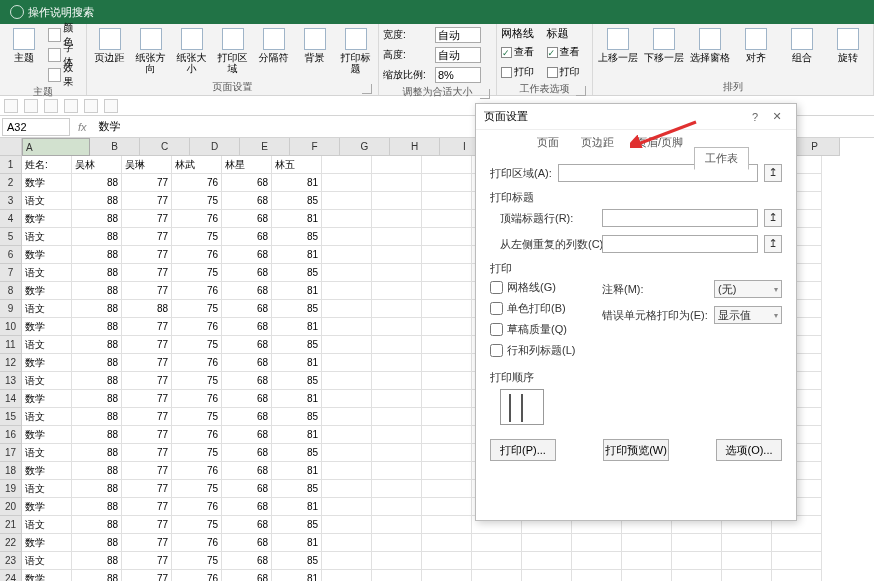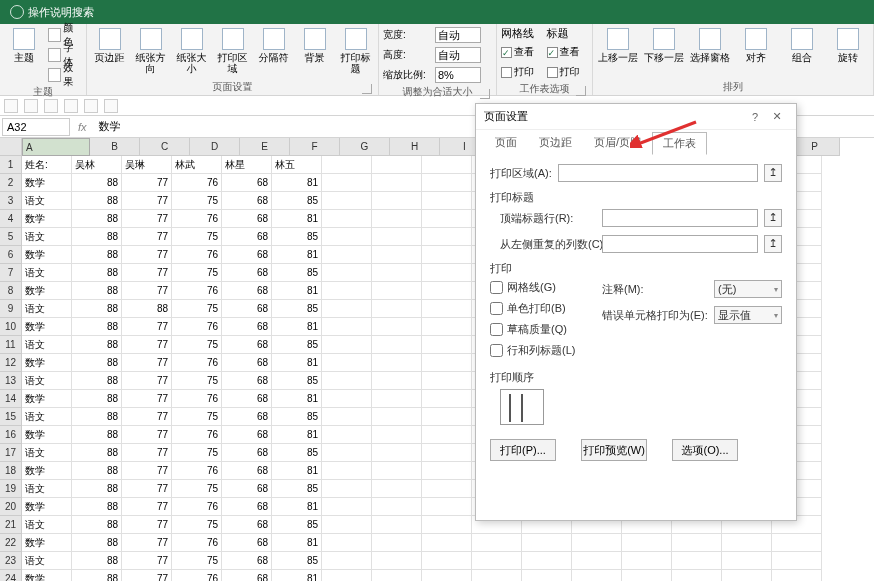--- a/index.html
+++ b/index.html
@@ -48,40 +48,40 @@
 .colh.sel { background: #d2e1cf; }
 .row { display: flex; height: 18px; }
 .cell { width: 50px; border-right: 1px solid #e0e0e0; border-bottom: 1px solid #e0e0e0; font-size: 10px; padding: 0 3px; line-height: 17px; text-align: right; overflow: hidden; white-space: nowrap; }
 .cell.txt { text-align: left; }
 
 
 .dlg { position: absolute; left: 475px; top: 103px; width: 322px; height: 418px; background: #fff; border: 1px solid #bbb; box-shadow: 2px 2px 8px rgba(0,0,0,.2); }
 .dlg .tbar { height: 26px; display: flex; align-items: center; padding: 0 8px; border-bottom: 1px solid #eee; }
 .dlg .tbar .ttl { flex: 1; font-size: 11px; }
 .dlg .tbar .wbtn { width: 22px; text-align: center; color: #666; cursor: pointer; }
-.tabs { display: flex; padding-left: 8px; height: 24px; align-items: flex-end; }
+.tabs { display: flex; padding-left: 8px; height: 24px; align-items: flex-end; margin-left: 42px; }
 .tab { padding: 3px 10px; font-size: 11px; color: #555; border: 1px solid transparent; cursor: pointer; }
-.tab.active { border: 1px solid #bbb; border-bottom-color: #fff; background: #fff; position: relative; top: 1px; }
+.tab.active { border: 1px solid #bbb; border-bottom-color: #fff; background: #fff; position: relative; top: 16px; }
 .dlg .body { padding: 10px 14px; font-size: 11px; color: #333; }
 .frow { display: flex; align-items: center; margin-bottom: 8px; gap: 6px; }
 .flbl { white-space: nowrap; }
 .finput { flex: 1; height: 18px; border: 1px solid #aaa; background: #fff; }
 .refbtn { width: 18px; height: 18px; border: 1px solid #aaa; background: #f6f6f6; text-align: center; line-height: 14px; }
 .sect { margin: 6px 0 4px; }
 .cbx { display: flex; align-items: center; gap: 4px; margin-bottom: 6px; }
 .cbx input, .rdo input { margin: 0; }
 .two { display: flex; gap: 12px; }
 .two .col { flex: 1; }
 .sel { height: 18px; border: 1px solid #aaa; background: #f6f6f6; width: 68px; padding: 0 3px; display: flex; align-items: center; justify-content: space-between; }
 .sel .dd { font-size: 8px; color: #888; }
 .orderimg { width: 44px; height: 36px; border: 1px solid #999; margin-left: 10px; position: relative; background: #fff; }
 .orderimg::before, .orderimg::after { content: ""; position: absolute; background: #555; }
 .orderimg::before { left: 8px; top: 4px; width: 2px; height: 28px; }
 .orderimg::after { left: 20px; top: 4px; width: 2px; height: 28px; }
-.btnrow { display: flex; justify-content: flex-start; gap: 25px; margin-top: 14px; }
+.btnrow { display: flex; justify-content: space-between; gap: 10px; margin-top: 14px; }
 .dbtn { min-width: 66px; height: 22px; border: 1px solid #aaa; background: #f3f3f3; font-size: 11px; cursor: pointer; }
 .dbtn.def { border-color: #3a76c4; }
 
 
 .arrow { position: absolute; left: 630px; top: 118px; width: 70px; height: 30px; pointer-events: none; }
 .arrow svg { width: 100%; height: 100%; }
 </style>
 </head>
 <body>
 

